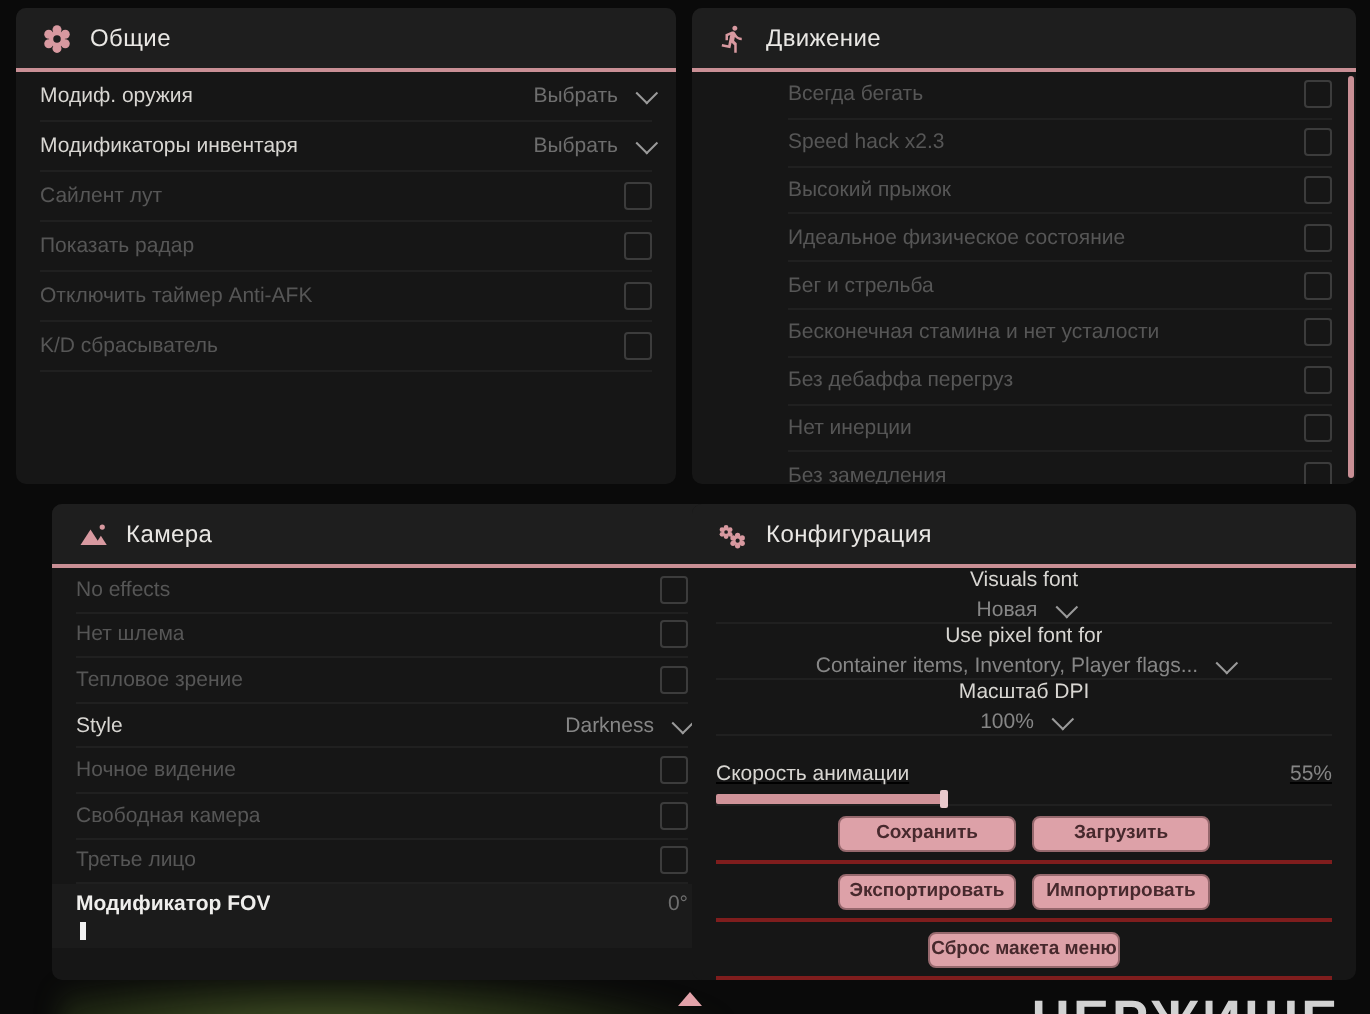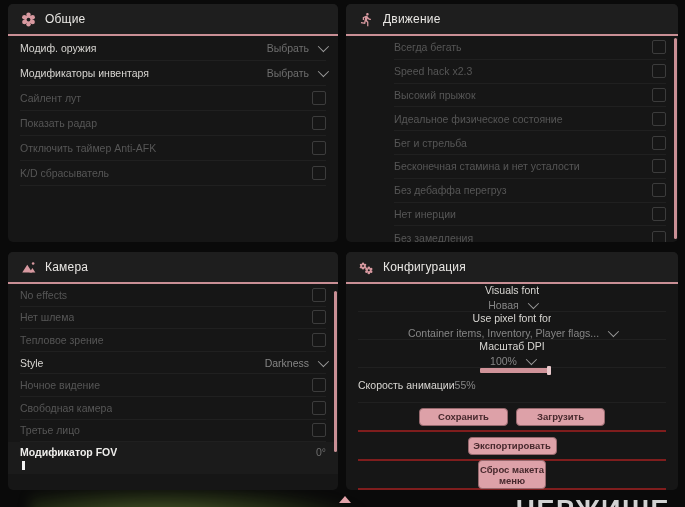--- a/index.html
+++ b/index.html
@@ -5,21 +5,21 @@
   html,body{margin:0;padding:0;background:#070707;}
   body{width:685px;height:507px;position:relative;overflow:hidden;
        font-family:"Liberation Sans","DejaVu Sans",sans-serif;}
   .stage{position:absolute;inset:0;background:#0a0a0a;}
   .green-glow{position:absolute;left:30px;bottom:-14px;width:330px;height:34px;
       background:radial-gradient(ellipse at 40% 100%, rgba(108,130,58,.75), rgba(60,80,30,.35) 55%, transparent 75%);
       filter:blur(6px);}
   .panel{position:absolute;background:#161616;border-radius:5px;overflow:hidden;}
   .p-general {left:8px;  top:4px;   width:330px;height:238px;}
   .p-movement{left:346px;top:4px;   width:332px;height:238px;}
-  .p-camera  {left:8px;  top:252px; width:330px;height:238px;}
+  .p-camera  {left:26px;  top:252px; width:330px;height:238px;}
   .p-config  {left:346px;top:252px; width:332px;height:238px;}
   .hdr{height:30px;background:#1e1e1e;display:flex;align-items:center;gap:9px;
        padding:0 13px;border-bottom:2px solid #c98f95;}
   .hdr .ttl{color:#e9e7e4;font-size:12px;font-weight:normal;letter-spacing:.2px;}
   .hicon{width:15px;height:15px;display:inline-flex;flex:0 0 auto;}
   .rows{padding:0 12px;}
   .row{display:flex;align-items:center;justify-content:space-between;
        border-bottom:1px solid #202020;position:relative;}
   .p-general .row{height:24px;}
   .p-movement .row{height:22.8px;margin-left:36px;}
@@ -33,38 +33,38 @@
   .sel{display:flex;align-items:center;gap:9px;cursor:pointer;}
   .selval{font-size:10.5px;color:#868686;white-space:nowrap;}
   .dimval{color:#6e6e6e;margin-left:48px;}
   .chev{width:7px;height:7px;border-right:1.6px solid #9a9a9a;border-bottom:1.6px solid #9a9a9a;
         transform:rotate(45deg) translateY(-2px);flex:0 0 auto;}
   .sbar{position:absolute;width:3px;background:#c98f95;border-radius:2px;right:1px;}
   .sb-move{top:34px;bottom:3px;}
   .sb-cam{top:39px;bottom:38px;}
   
   .row-anim{height:34px;border-bottom:1px solid #202020;display:flex;
-            flex-direction:row;justify-content:flex-end;gap:4px;}
+            flex-direction:column;justify-content:flex-end;gap:4px;text-decoration:underline;}
   .anim-top{display:flex;align-items:center;justify-content:space-between;}
   .track{position:relative;height:5px;width:100%;}
   .fill{position:absolute;left:0;top:0;height:5px;background:#d09399;border-radius:1px;}
   .handle{position:absolute;top:-2px;width:4px;height:9px;background:#e8c9cc;border-radius:1px;}
   
   .row-fov{height:32px;border-bottom:none;display:flex;flex-direction:column;
            justify-content:center;gap:3px;background:#1b1b1b;margin:0 -12px;padding:0 12px;}
   .fov-top{display:flex;align-items:center;justify-content:space-between;}
   .fov-track{position:relative;height:9px;width:100%;}
   .fov-handle{position:absolute;left:2px;top:0;width:3px;height:9px;background:#f2f2f2;}
   
   .btnrow{height:27px;display:flex;align-items:center;justify-content:center;gap:8px;
           border-bottom:2px solid #7f1d1d;}
   .btn{width:89px;background:#dda1a8;border:1px solid #96686d;border-radius:4px;
        color:#47292d;font-size:9.5px;font-weight:bold;text-align:center;
        padding:2.5px 0;cursor:pointer;font-family:inherit;}
-  .btn-wide{width:68px;}
+  .btn-wide{width:96px;}
   .cursor-tri{position:absolute;left:339px;top:496px;width:0;height:0;
       border-left:6px solid transparent;border-right:6px solid transparent;
       border-bottom:7px solid #e3a3aa;}
   .watermark{position:absolute;left:516px;top:495px;font-size:27px;font-weight:bold;
       letter-spacing:1.5px;color:#d2d2d2;white-space:nowrap;}
   svg{display:block;}
 </style>
 </head>
 <body>
 
@@ -288,20 +288,21 @@
           <span class="fill" style="width:37%;"></span>
           <span class="handle" style="left:calc(37% - 2px);"></span>
         </div>
       </div>
       <div class="btnrow">
         <button class="btn">Сохранить</button>
         <button class="btn">Загрузить</button>
       </div>
       <div class="btnrow">
         <button class="btn">Экспортировать</button>
+        <button class="btn">Импортировать</button>
       </div>
       <div class="btnrow">
         <button class="btn btn-wide">Сброс макета меню</button>
       </div>
     </div>
   </div>
 
   <div class="cursor-tri"></div>
   <div class="watermark">ЧЕРЖИШЕ</div>
 </div>

